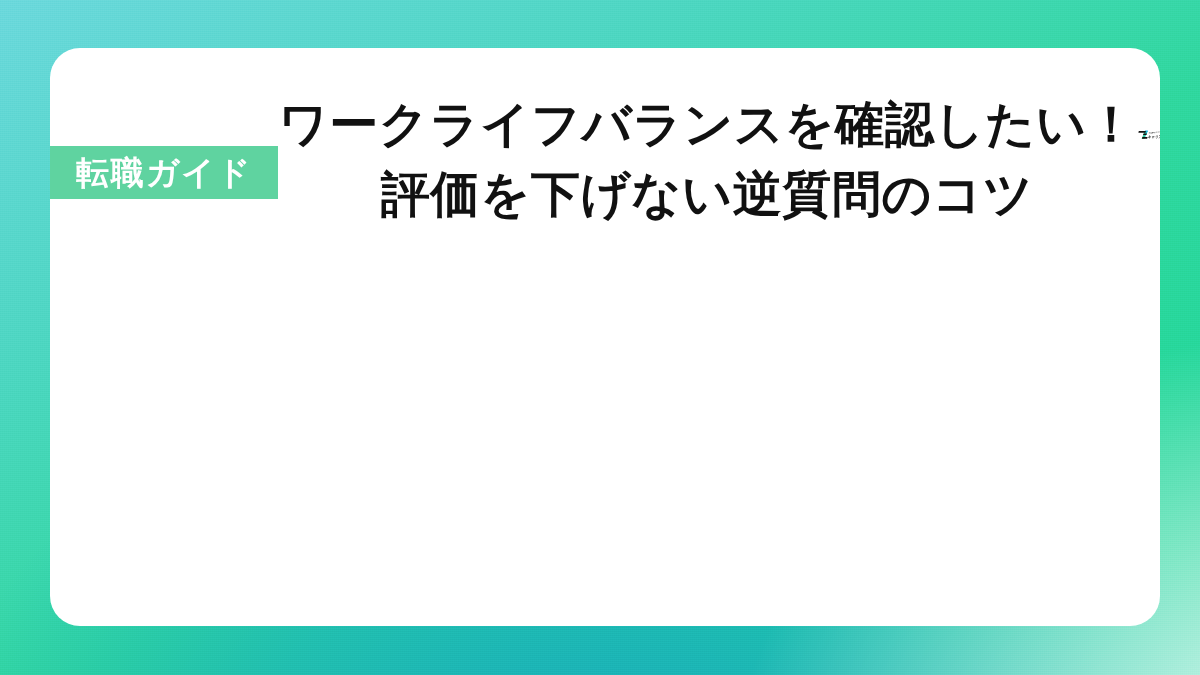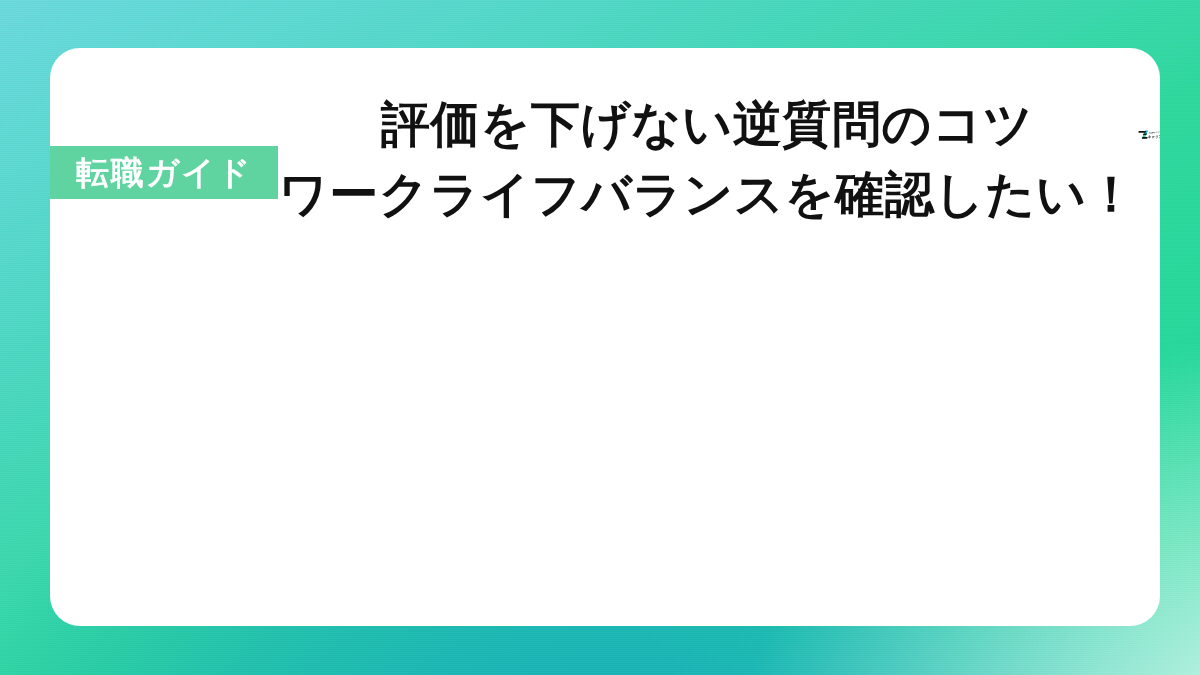--- a/index.html
+++ b/index.html
@@ -112,22 +112,22 @@
 <div class="stage">
 
   <div class="bg-gradient"></div>
   <div class="bg-noise"></div>
 
   <div class="card">
 
     <div class="badge">転職ガイド</div>
 
     <h1 class="title">
+      <span class="title-line">ワークライフバランスを確認したい！</span>
       <span class="title-line">評価を下げない逆質問のコツ</span>
-      <span class="title-line">ワークライフバランスを確認したい！</span>
     </h1>
 
     <div class="logo">
       <span class="sr-text">Z</span>
       <span class="sr-text">正社員になろうZ！</span>
       <span class="sr-text">キャリア</span>
 
       <svg viewBox="0 0 200 86" xmlns="http://www.w3.org/2000/svg" role="img" aria-label="Zキャリア">
         <defs>
           <linearGradient id="zgrad" x1="1" y1="0" x2="0" y2="1">

